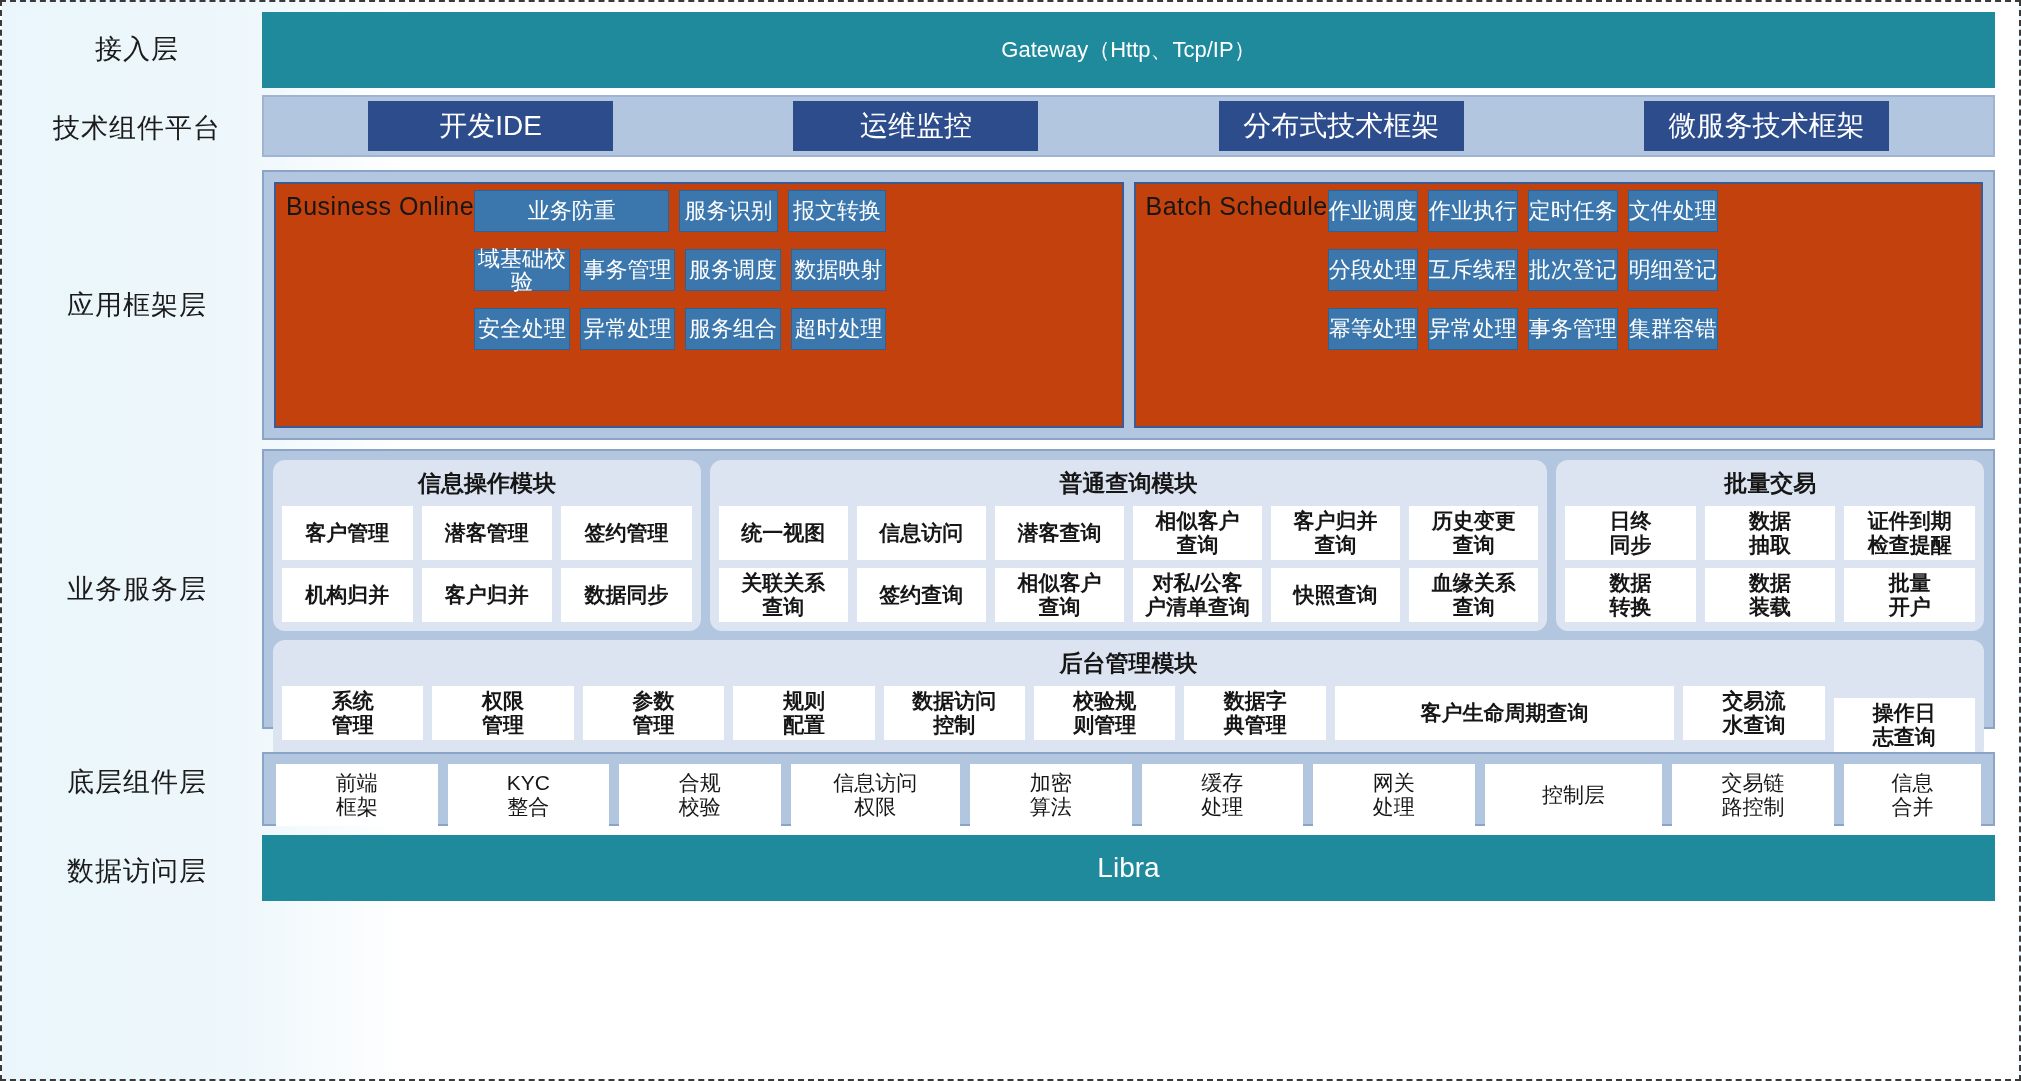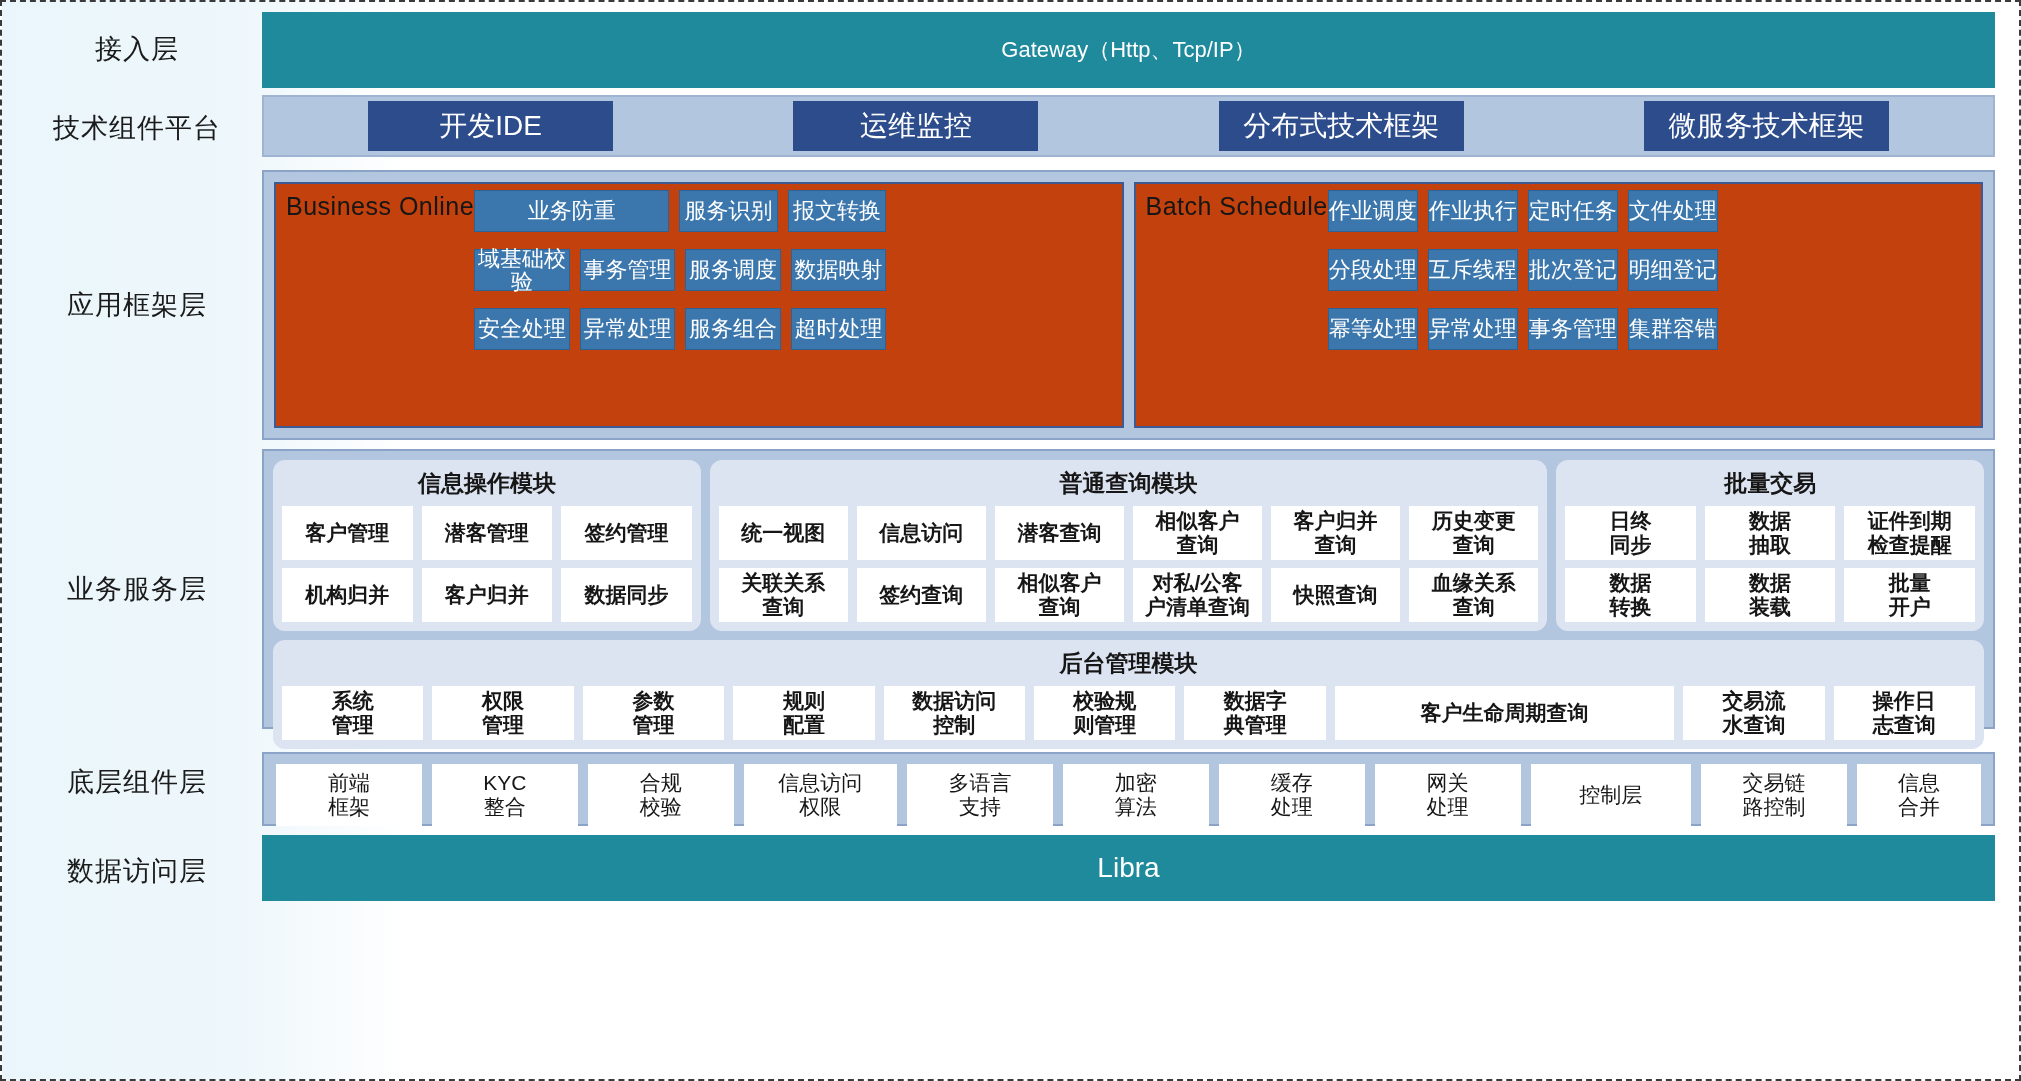--- a/index.html
+++ b/index.html
@@ -304,21 +304,21 @@
 配置</div>
             <div class="white-cell" style="flex:1 1 0;">数据访问
 控制</div>
             <div class="white-cell" style="flex:1 1 0;">校验规
 则管理</div>
             <div class="white-cell" style="flex:1 1 0;">数据字
 典管理</div>
             <div class="white-cell" style="flex:2.4 1 0;">客户生命周期查询</div>
             <div class="white-cell" style="flex:1 1 0;">交易流
 水查询</div>
-            <div class="white-cell" style="flex:1 1 0;">操作日
+            <div class="white-cell" style="flex:1 1 0;margin-top:12px;">操作日
 志查询</div>
           </div>
         </div>
 
       </div>
     </div>
   </div>
   <div class="spacer"></div>
 
   <div class="row" style="height:88px;">
@@ -326,22 +326,20 @@
     <div class="row-body">
       <div class="base-band">
         <div class="white-cell" style="flex:1 1 0;">前端
 框架</div>
         <div class="white-cell" style="flex:1 1 0;">KYC
 整合</div>
         <div class="white-cell" style="flex:1 1 0;">合规
 校验</div>
         <div class="white-cell" style="flex:1.05 1 0;">信息访问
 权限</div>
-        <div class="white-cell" style="flex:1 1 0;">多语言
-支持</div>
         <div class="white-cell" style="flex:1 1 0;">加密
 算法</div>
         <div class="white-cell" style="flex:1 1 0;">缓存
 处理</div>
         <div class="white-cell" style="flex:1 1 0;">网关
 处理</div>
         <div class="white-cell" style="flex:1.1 1 0;">控制层</div>
         <div class="white-cell" style="flex:1 1 0;">交易链
 路控制</div>
         <div class="white-cell" style="flex:0.85 1 0;">信息

